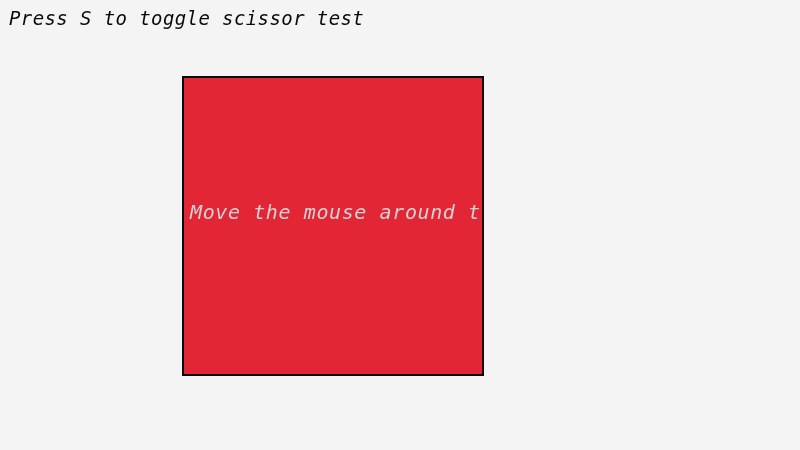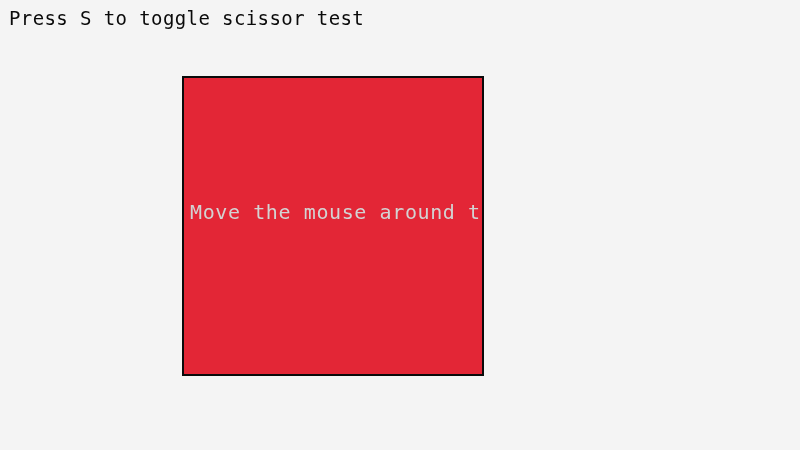--- a/index.html
+++ b/index.html
@@ -13,20 +13,21 @@
     background: #f4f4f4;
     font-family: "DejaVu Sans Mono", "Liberation Mono", monospace;
     overflow: hidden;
   }
 
   #app {
     position: relative;
     width: 800px;
     height: 412px;
     background: #f4f4f4;
+    font-style: italic;
   }
 
   
   .instruction-bar {
     position: absolute;
     left: 0;
     top: 0;
     width: 800px;
     height: 40px;
   }

